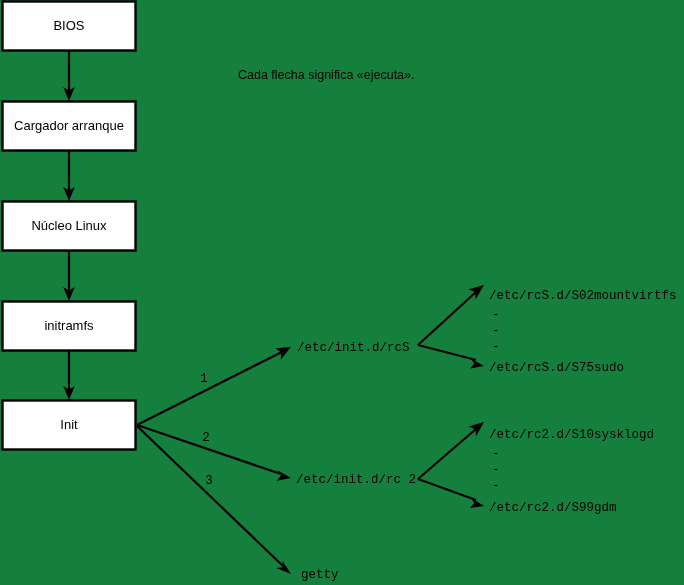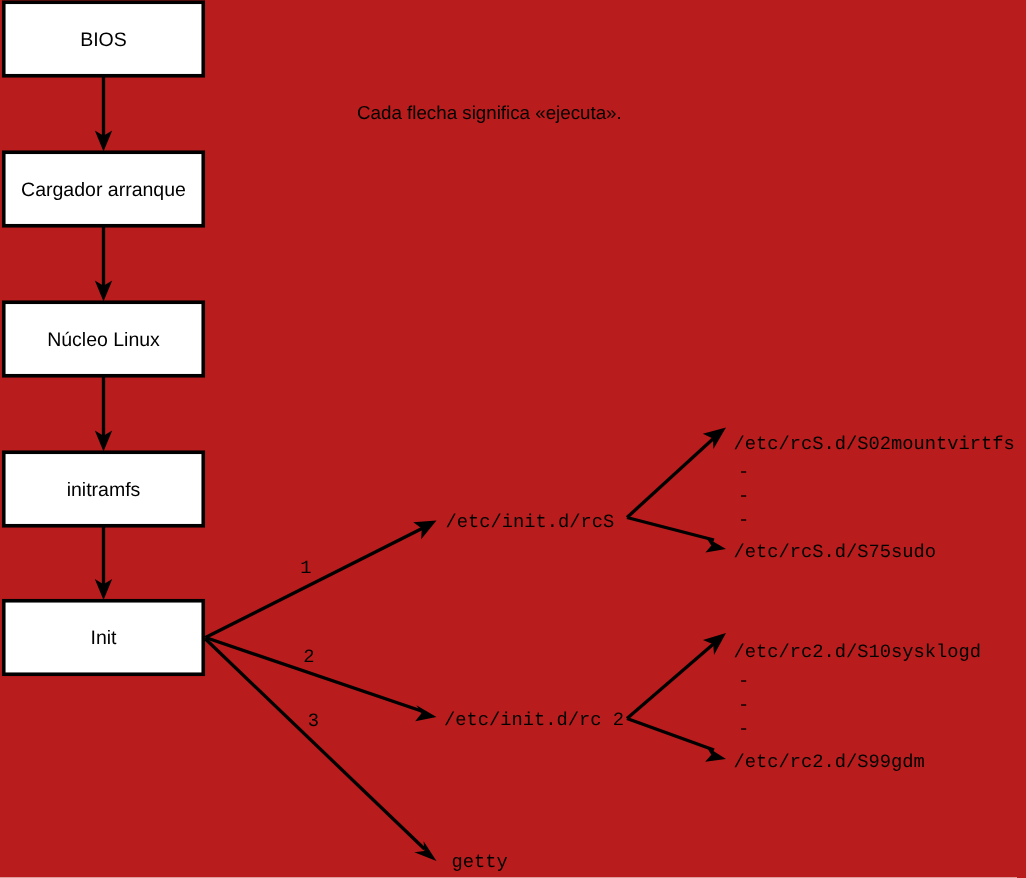--- a/index.html
+++ b/index.html
@@ -5,21 +5,21 @@
 <style>
   html, body {
     margin: 0;
     padding: 0;
     background: #ffffff;
   }
   #diagram-root {
     position: relative;
     width: 684px;
     height: 585px;
-    background: #b91c1c;
+    background: #15803d;
     overflow: hidden;
     font-family: "Liberation Sans", sans-serif;
   }
   #diagram-svg {
     position: absolute;
     left: 0;
     top: 0;
     width: 684px;
     height: 585px;
   }

